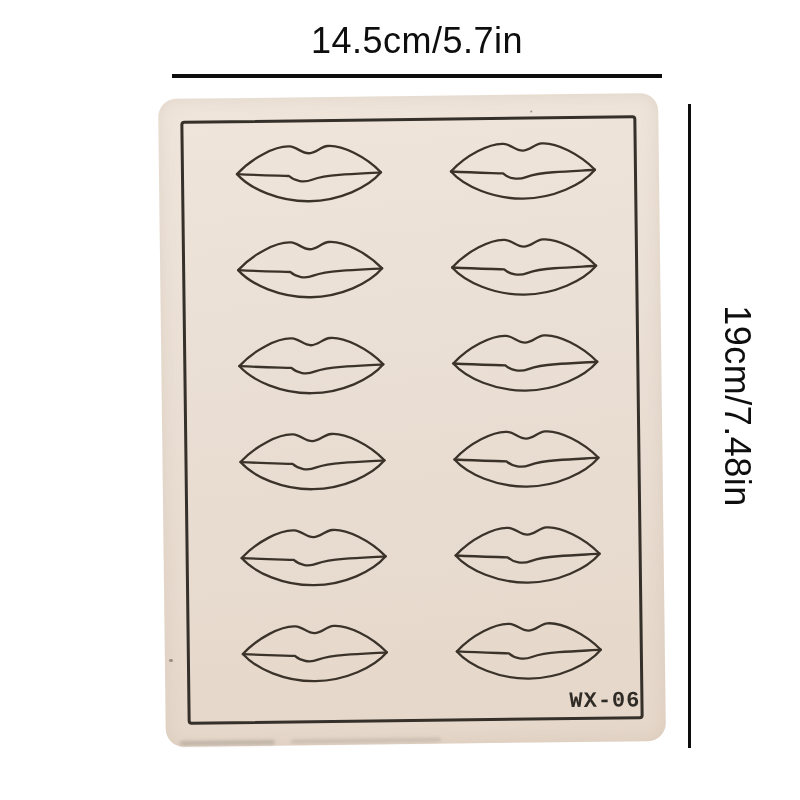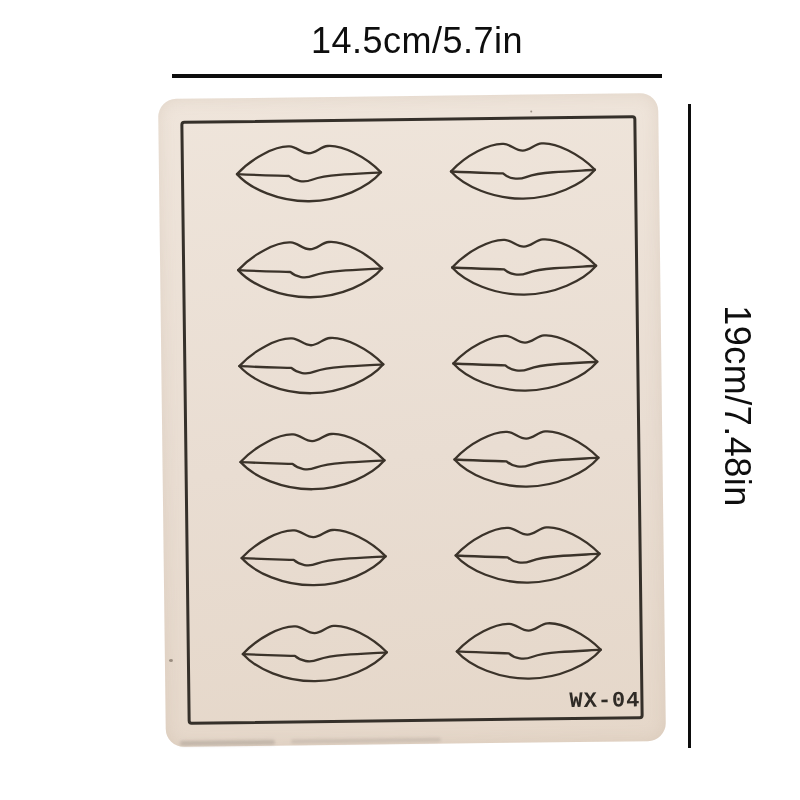--- a/index.html
+++ b/index.html
@@ -293,20 +293,20 @@
              C134,47 105,60 75,60
              C45,60 16,47 3,32 Z"></path>
 
     <path d="M3,32
              C28,33.5 45,34 55,34.5
              C61,40 70,41.5 78,38.5
              C85,36 95,34.5 105,34
              C122,33 138,32.5 147,32"></path>
   </svg>
 </div>
-    <div class="model-label">WX-04</div>
+    <div class="model-label">WX-06</div>
     <div class="smudge smudge-1"></div>
     <div class="smudge smudge-2"></div>
     <div class="speck speck-1"></div>
     <div class="speck speck-2"></div>
   </div>
 
 </div>
 
 </body></html>

